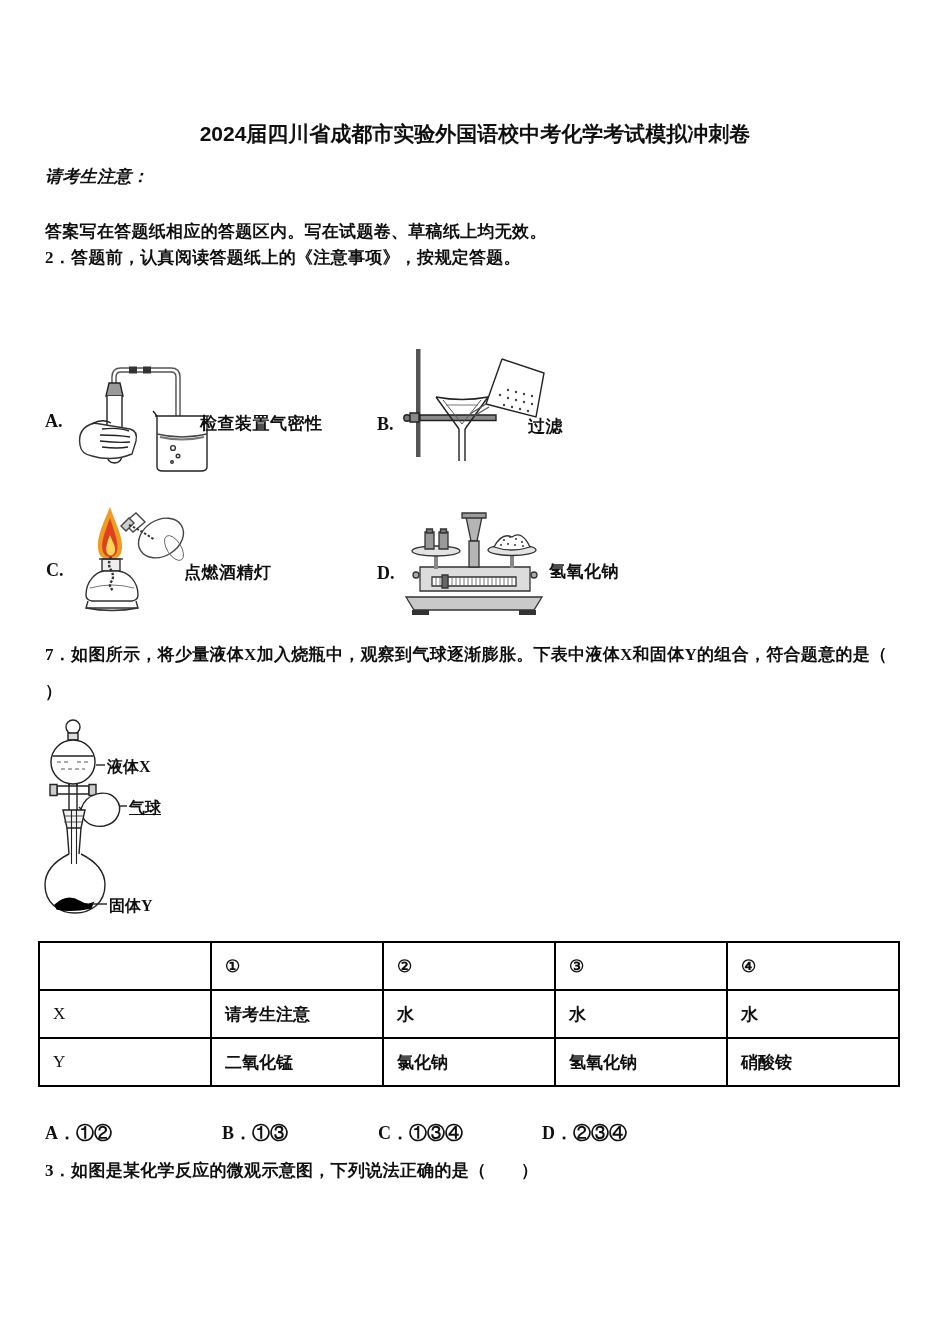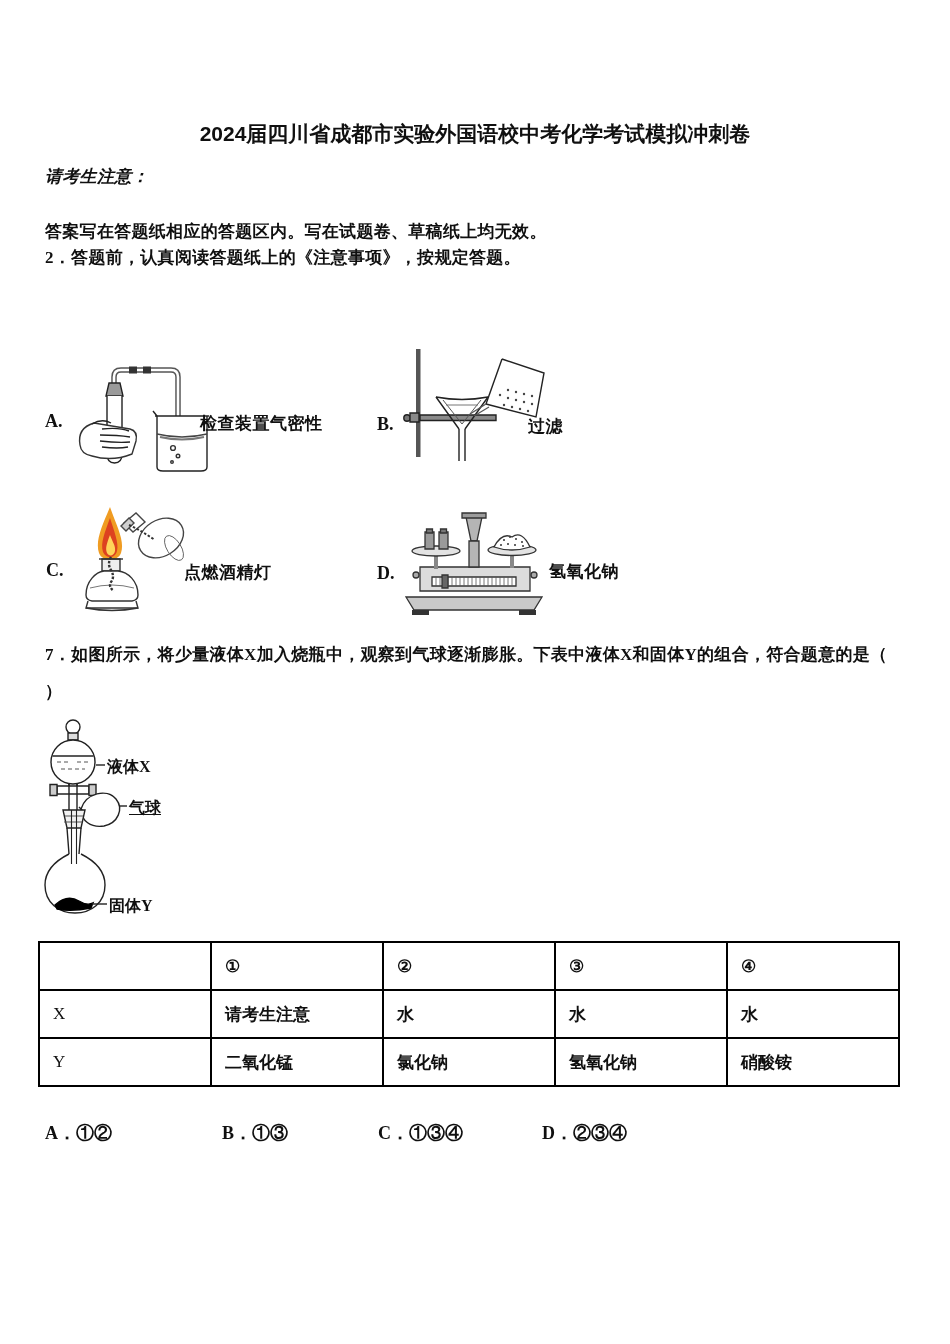--- a/index.html
+++ b/index.html
@@ -274,14 +274,15 @@
       <td>硝酸铵</td>
     </tr>
   </tbody>
     </table>
 
   <div class="abs choice" style="left:45px;top:1108px;">A．①②</div>
   <div class="abs choice" style="left:222px;top:1108px;">B．①③</div>
   <div class="abs choice" style="left:378px;top:1108px;">C．①③④</div>
   <div class="abs choice" style="left:542px;top:1108px;">D．②③④</div>
 
+  <div class="abs t" style="left:45px;top:1146px;">3．如图是某化学反应的微观示意图，下列说法正确的是（　　）</div>
 
 </div>
 
 </body></html>

